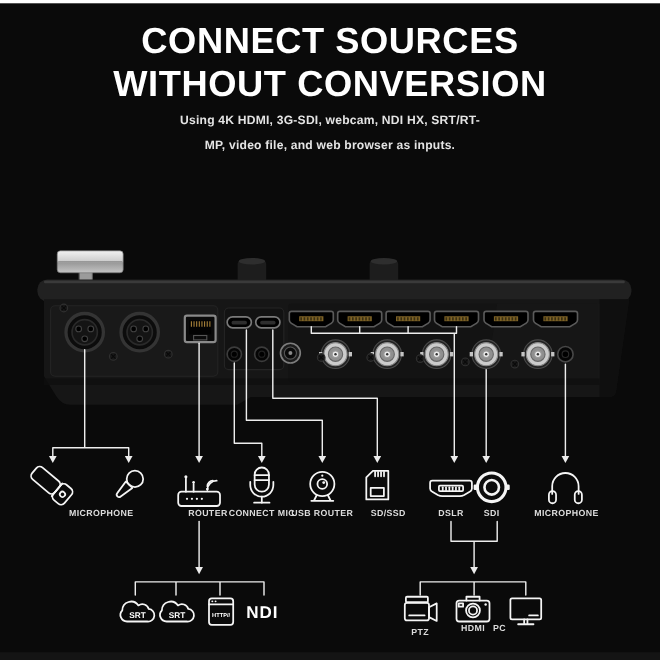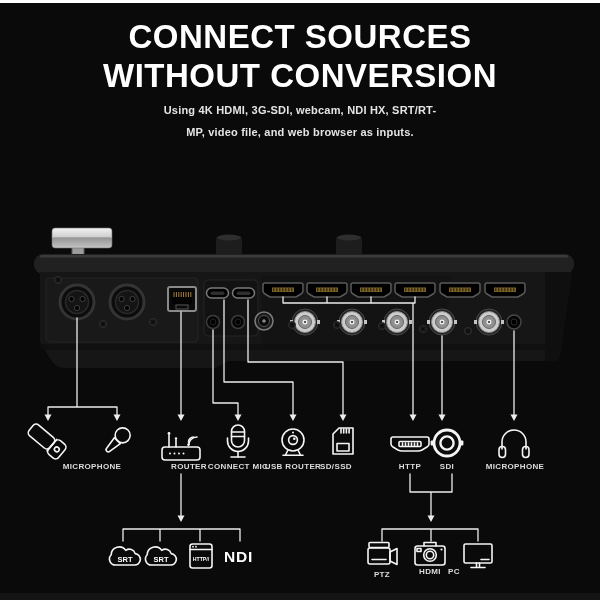--- a/index.html
+++ b/index.html
@@ -401,22 +401,22 @@
       <line class="ic" x1="-1.5" y1="10" x2="-1.5" y2="13.5"></line>
       <line class="ic" x1="1.5" y1="10" x2="1.5" y2="13.5"></line>
       <line class="ic" x1="-7" y1="14.5" x2="7" y2="14.5"></line>
     </g>
   </svg>
 
   <div class="lbl" style="left:92px;top:462px">MICROPHONE</div>
   <div class="lbl" style="left:189px;top:462px">ROUTER</div>
   <div class="lbl" style="left:238px;top:462px">CONNECT MIC</div>
   <div class="lbl" style="left:293px;top:462px">USB ROUTER</div>
-  <div class="lbl" style="left:336px;top:462px">SD/SSD</div>
-  <div class="lbl" style="left:410px;top:462px">HTTP</div>
+  <div class="lbl" style="left:353px;top:462px">SD/SSD</div>
+  <div class="lbl" style="left:410px;top:462px">DSLR</div>
   <div class="lbl" style="left:447px;top:462px">SDI</div>
   <div class="lbl" style="left:515px;top:462px">MICROPHONE</div>
 
   <div class="lbl" style="left:382px;top:570px">PTZ</div>
   <div class="lbl" style="left:430px;top:567px">HDMI</div>
   <div class="lbl" style="left:454px;top:567px">PC</div>
 
   <div class="bottom-strip"></div>
 </div>
 

